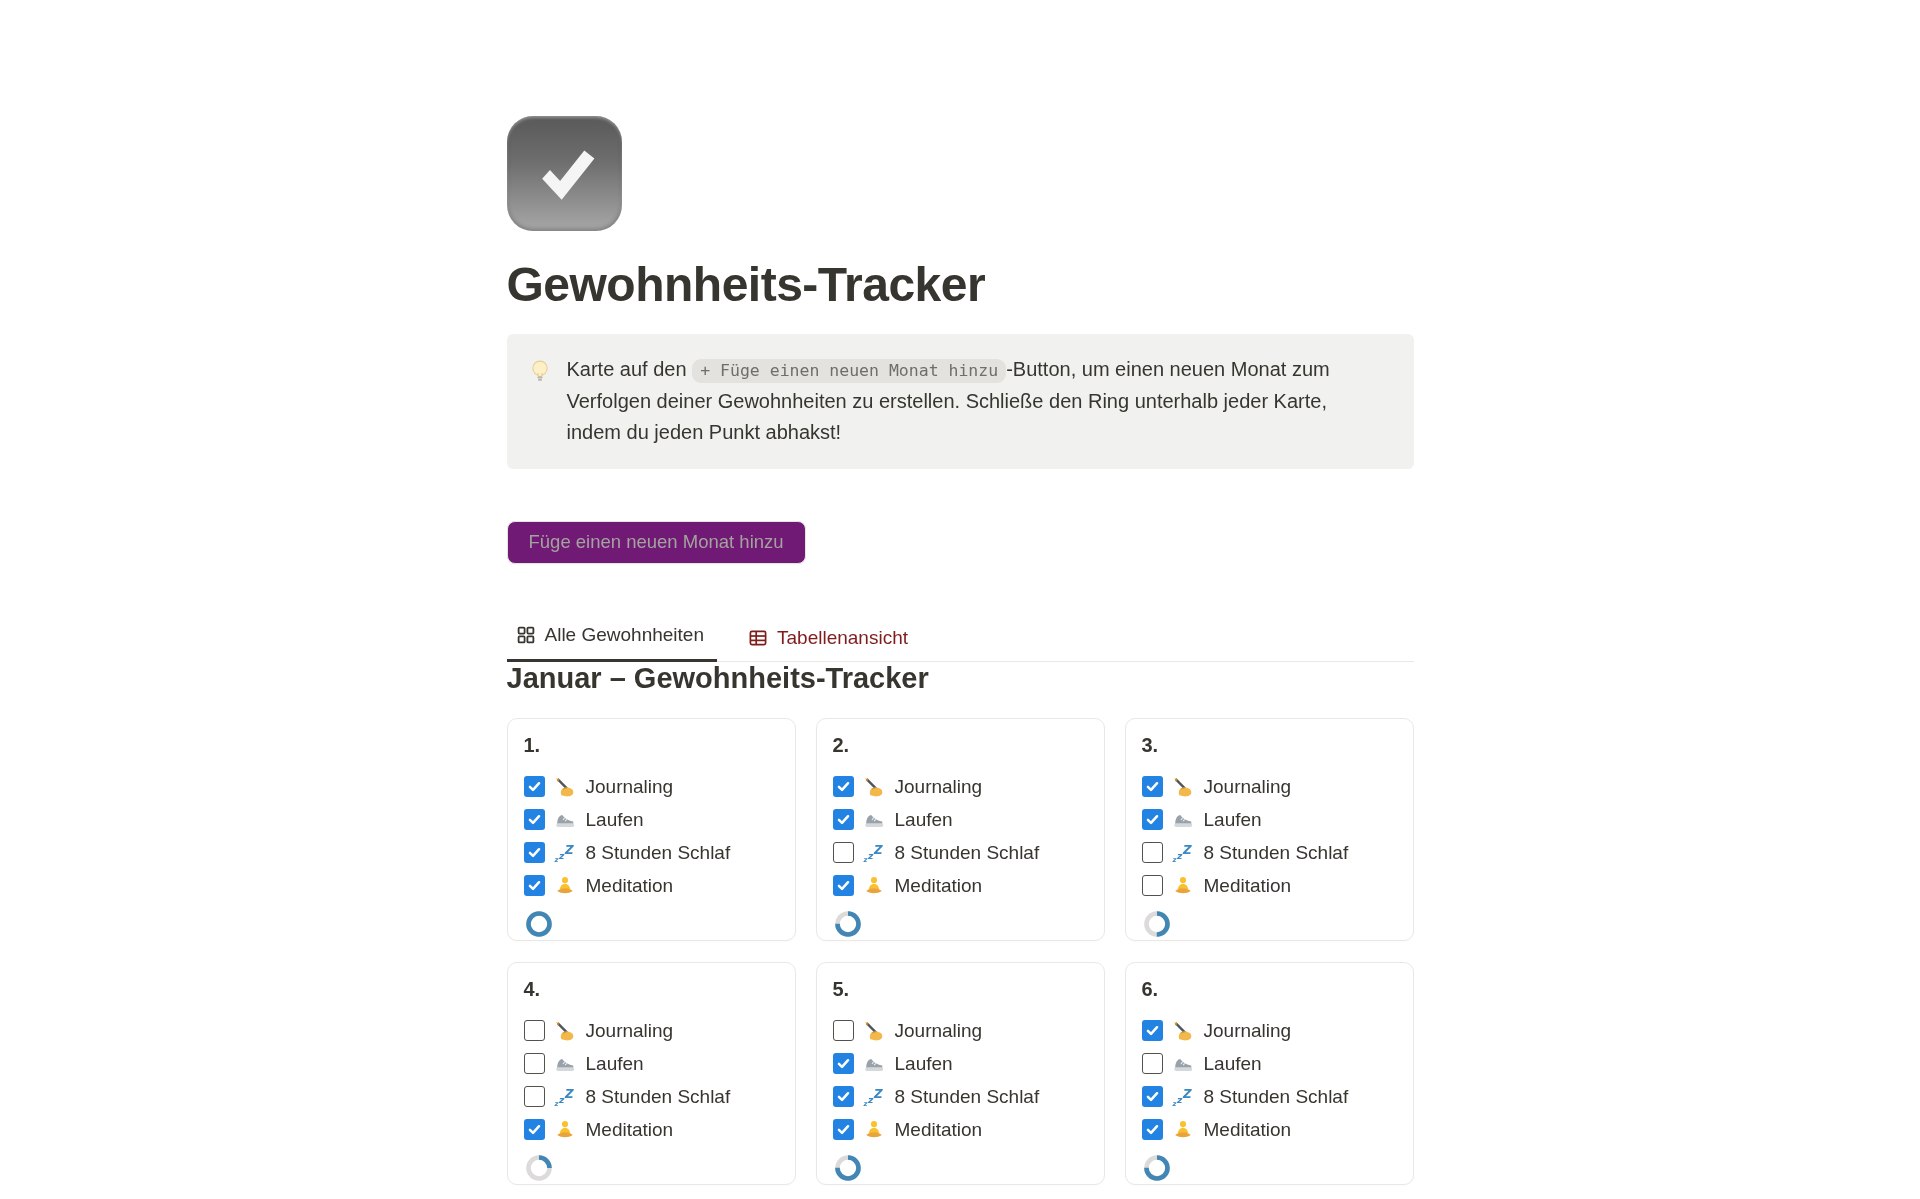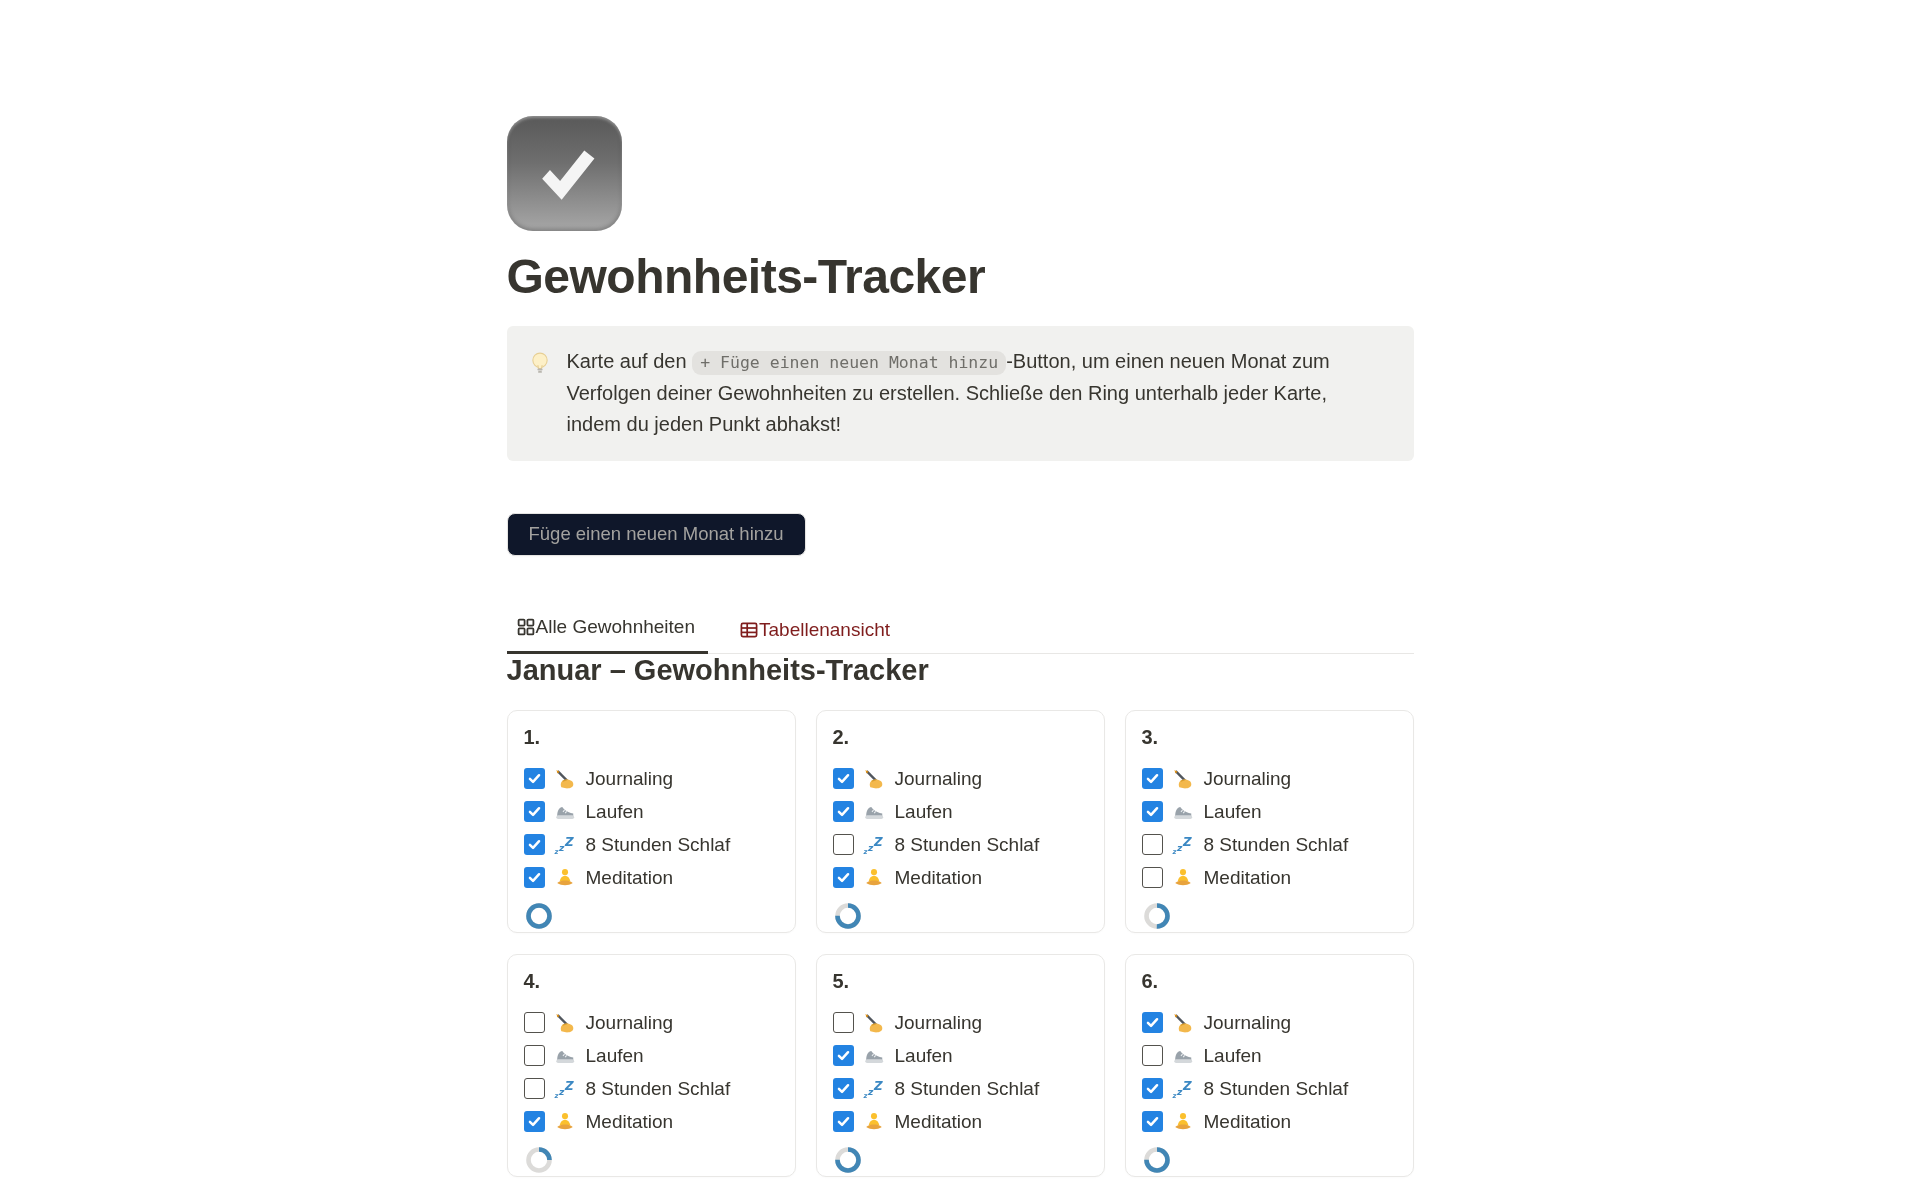--- a/index.html
+++ b/index.html
@@ -7,38 +7,38 @@
     font-family:"Liberation Sans", sans-serif; color:#37352f; }
   .content { width:907px; margin:0 auto; padding-top:116px; }
 
   
   .page-icon { width:115px; height:115px; border-radius:26px; position:relative;
     background:linear-gradient(180deg,#595959 0%,#6e6e6e 40%,#a7a7a7 100%);
     box-shadow:inset 0 2px 3px rgba(255,255,255,.35), inset 0 -2px 4px rgba(0,0,0,.25);
     display:flex; align-items:center; justify-content:center; }
   .page-icon svg { width:78px; height:78px; }
 
-  h1.page-title { margin-top:18px; font-size:48px; font-weight:700; letter-spacing:-0.5px; color:#37352f; }
+  h1.page-title { margin-top:26px; font-size:48px; font-weight:700; letter-spacing:-0.5px; color:#37352f; }
 
   
   .callout { margin-top:22px; width:907px; background:#f1f1ef; border-radius:6px;
     padding:20px 24px 21px 20px; display:flex; gap:14px; }
   .callout .bulb { flex:none; width:26px; height:26px; margin-top:4px; }
   .callout-text { font-size:20px; line-height:31px; color:#37352f; max-width:775px; }
   .code-chip { font-family:"DejaVu Sans Mono", monospace; font-size:16.5px; color:#6f6e69;
     background:#e3e2df; border-radius:9px; padding:2px 8px 3px; white-space:nowrap; }
 
   
-  .add-month { margin-top:52px; display:inline-block; background:#0f172a; cursor:pointer;
+  .add-month { margin-top:52px; display:inline-block; background:#701a75; cursor:pointer;
     border:1px solid #e5e4e2; border-radius:8px; padding:9px 21px 10px;
     font-size:18.5px; color:#a3a29f; box-shadow:0 1px 2px rgba(15,15,15,.03); }
 
   
   .tabs { margin-top:58px; display:flex; align-items:flex-end; border-bottom:1px solid #e8e7e5; }
-  .tab { display:flex; align-items:center; padding:2px 13px 13px 9px;
+  .tab { display:flex; align-items:center; gap:9px; padding:2px 13px 13px 9px;
     margin-bottom:-1px; font-size:19px; cursor:pointer; }
   .tab svg { width:20px; height:20px; }
   .tab.active { color:#37352f; border-bottom:3px solid #37352f; font-weight:500; }
   .tab.inactive { color:#7f1d1d; margin-left:22px; }
 
   h2.section-title { font-size:29px; font-weight:700; color:#37352f; }
 
   
   .grid { margin-top:23px; display:grid; grid-template-columns:repeat(3,1fr); gap:21px 20px; }
   .card { background:#fff; border:1px solid #e9e8e6; border-radius:10px; height:223px;

